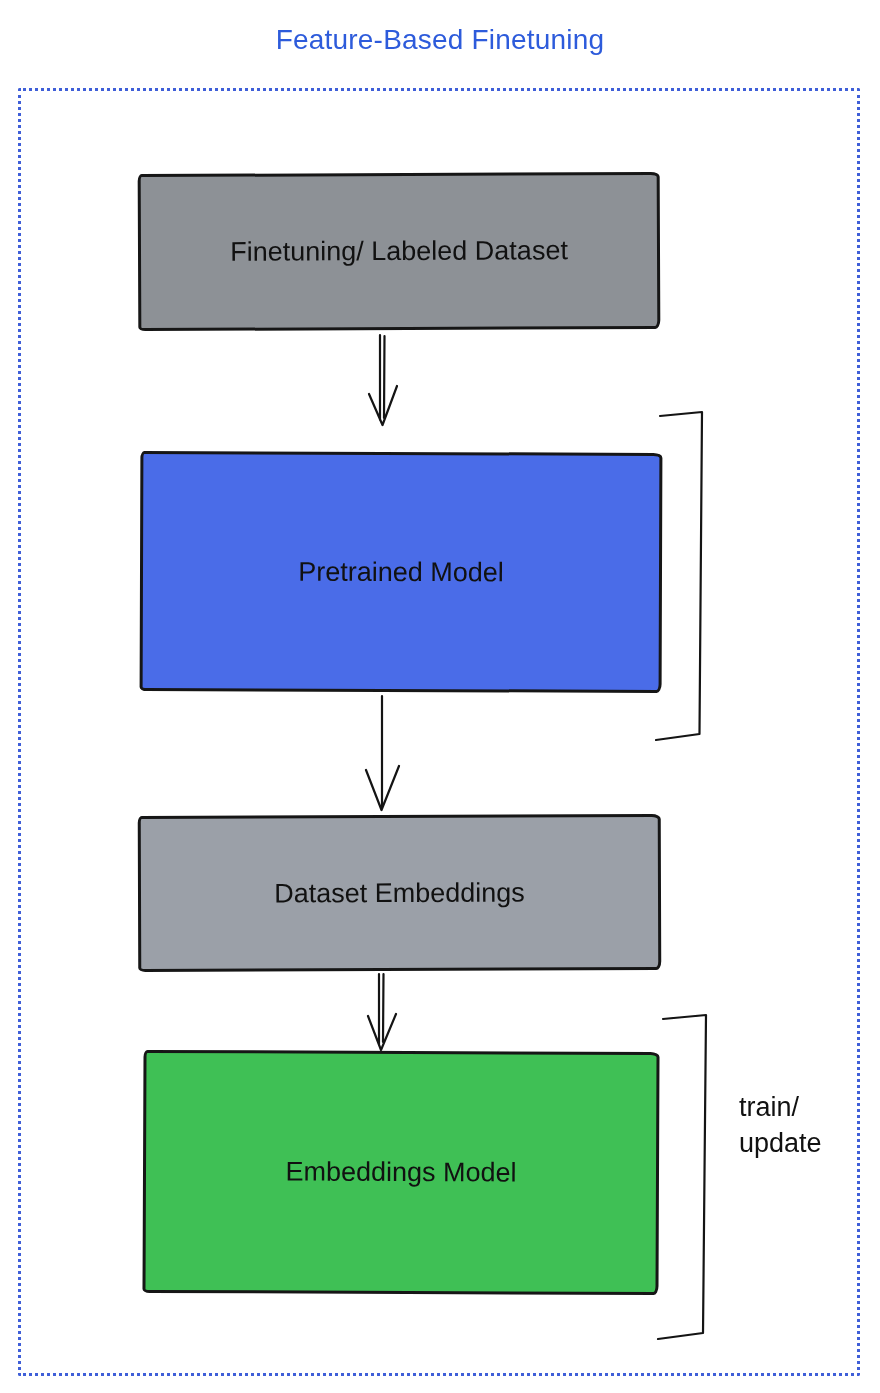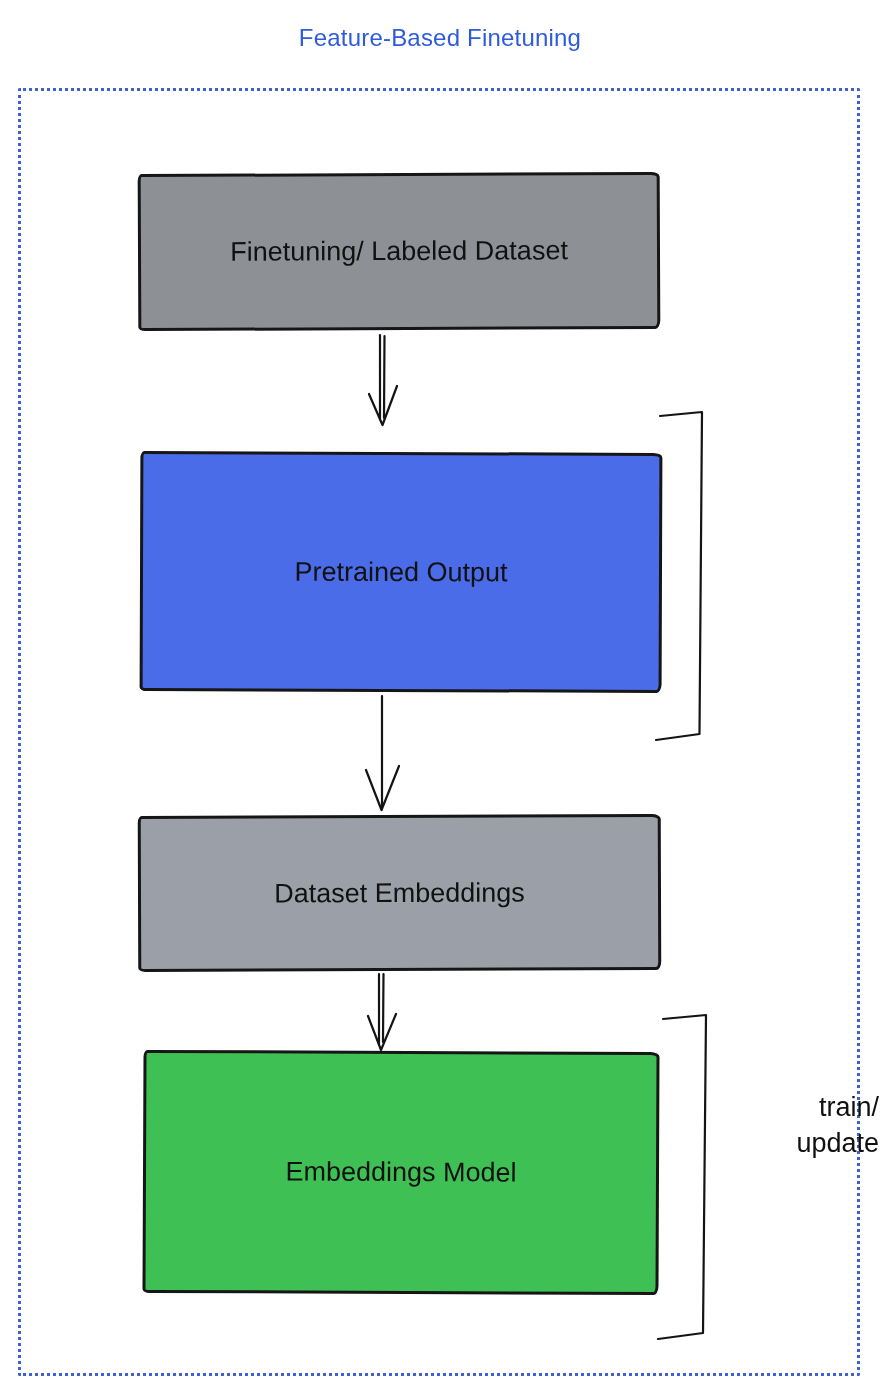--- a/index.html
+++ b/index.html
@@ -14,21 +14,21 @@
     background: #ffffff;
     font-family: "Liberation Sans", sans-serif;
     overflow: hidden;
   }
   .page-title {
     position: absolute;
     top: 24px;
     left: 0;
     width: 100%;
     text-align: center;
-    font-size: 24px;
+    font-size: 28px;
     font-weight: 500;
     letter-spacing: 0.2px;
   }
   .dotted-frame {
     position: absolute;
     left: 18px;
     top: 88px;
     width: 836px;
     height: 1282px;
     border: 3px dotted #3f5fd8;
@@ -57,21 +57,21 @@
 
   .annotation {
     position: absolute;
     font-size: 27px;
     color: #111111;
     line-height: 1.32;
     white-space: pre-line;
     text-align: left;
   }
   .annotation-keep-frozen { left: 737px; top: 498px; width: 130px; }
-  .annotation-train-update { left: 739px; top: 1090px; width: 140px; text-align: right; }
+  .annotation-train-update { left: 739px; top: 1090px; width: 140px; }
 
   .connector-layer {
     position: absolute;
     left: 0;
     top: 0;
     width: 880px;
     height: 1393px;
     pointer-events: none;
   }
   .connector-layer path {
@@ -102,21 +102,21 @@
     <path d="M660 416 L702 412 L699.5 734 L656 740"></path>
 
     <path d="M663 1019 L706 1015 L703 1333 L658 1339"></path>
   </svg>
 
   <div class="node node-dataset" style="background-color: rgb(141, 145, 150);">
     <span class="node-label">Finetuning/ Labeled Dataset</span>
   </div>
 
   <div class="node node-pretrained" style="background-color: rgb(74, 108, 232);">
-    <span class="node-label">Pretrained Output</span>
+    <span class="node-label">Pretrained Model</span>
   </div>
 
   <div class="node node-embeddings" style="background-color: rgb(155, 160, 168);">
     <span class="node-label">Dataset Embeddings</span>
   </div>
 
   <div class="node node-classifier" style="background-color: rgb(63, 192, 85);">
     <span class="node-label">Embeddings Model</span>
   </div>
 

